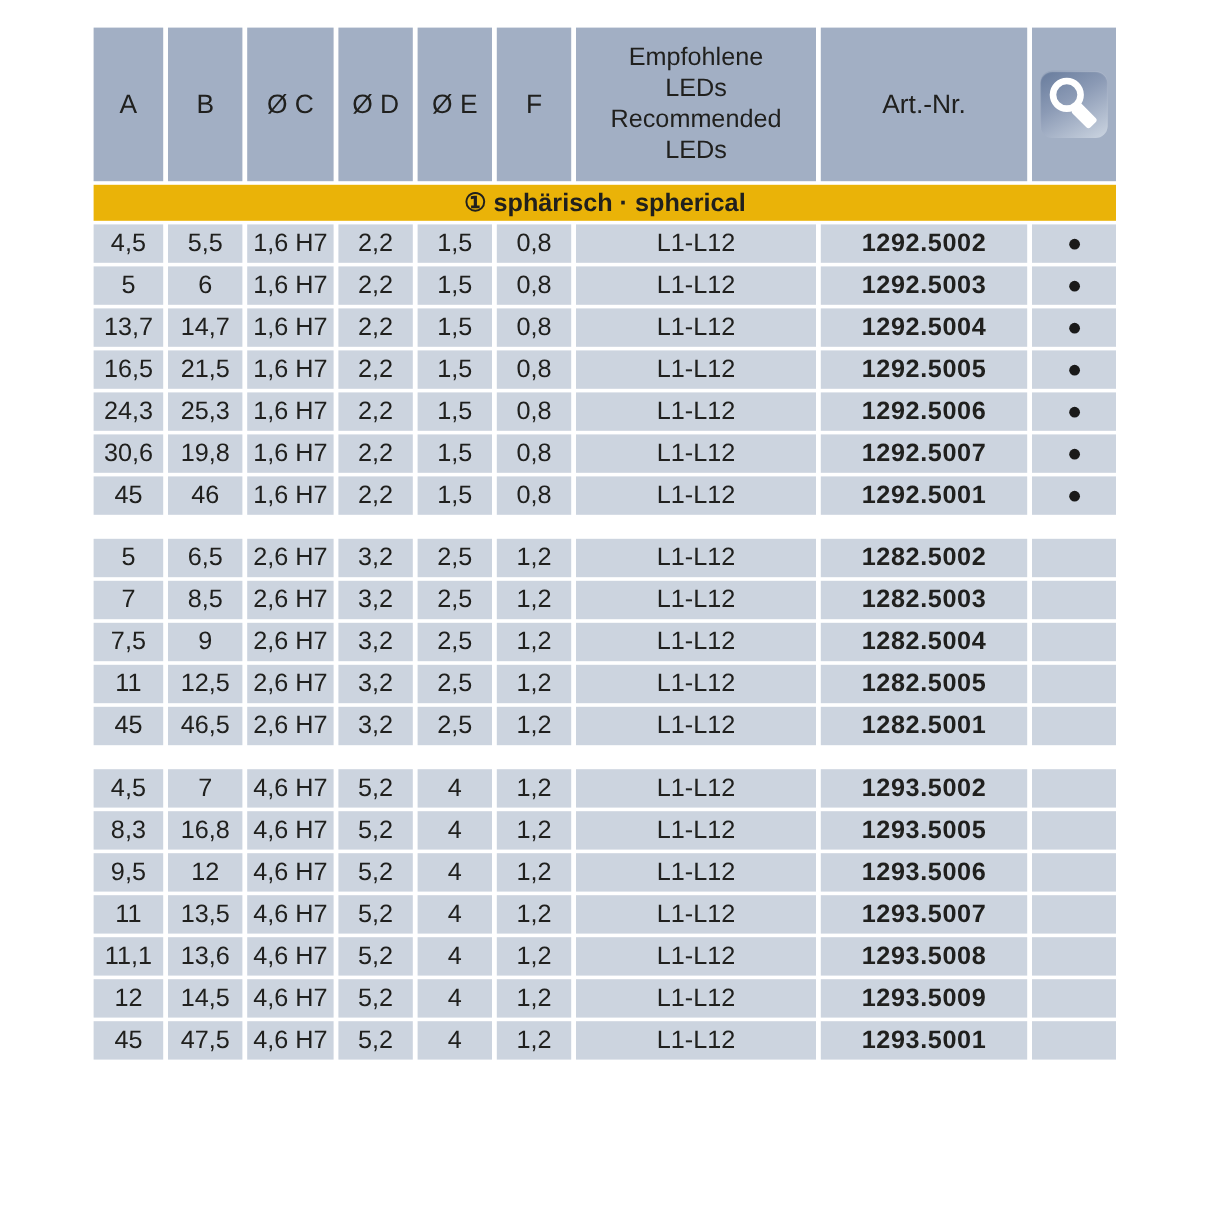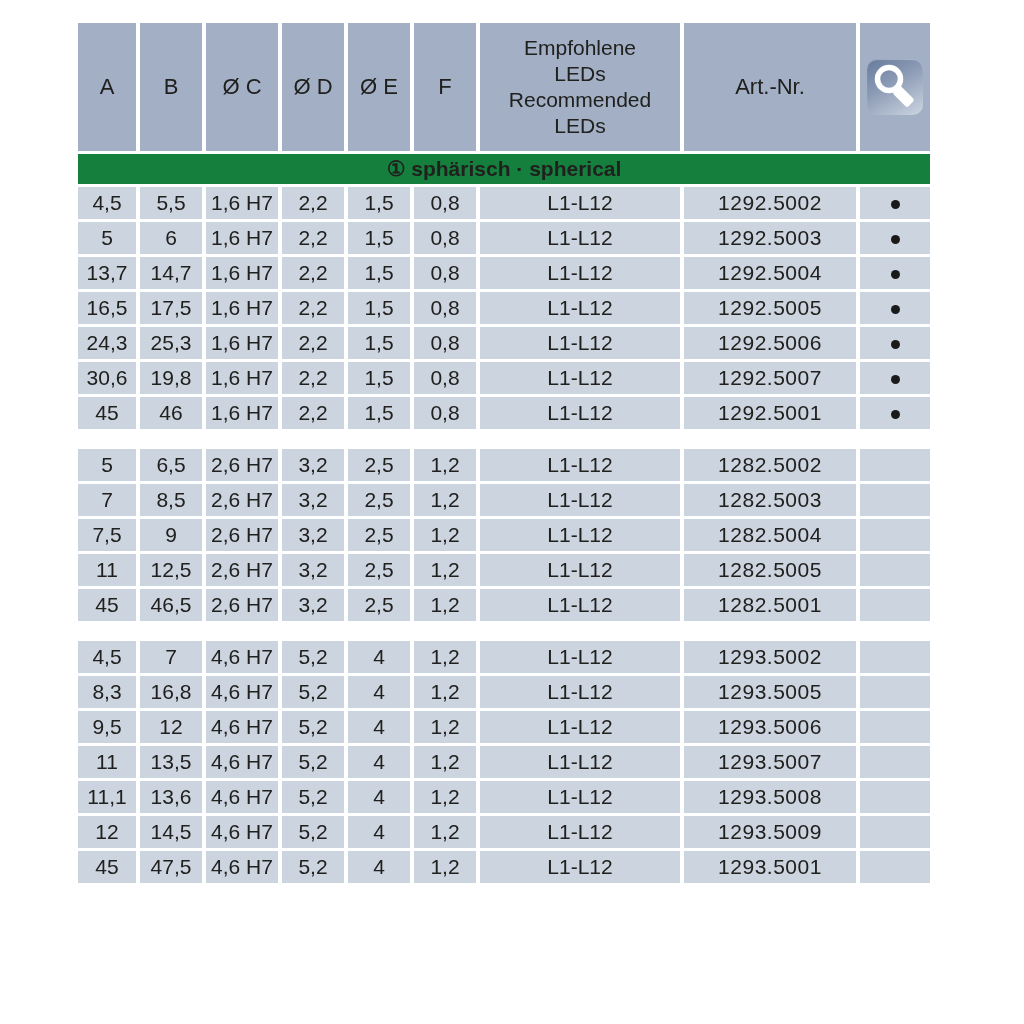--- a/index.html
+++ b/index.html
@@ -25,24 +25,24 @@
   th{
     background:#a2afc4;font-weight:normal;font-size:22px;
     height:128px;text-align:center;vertical-align:middle;padding:0;
   }
   th.leds-head{white-space:pre-line;font-size:21px;line-height:1.25;}
   td{
     background:#ccd4df;font-size:21px;text-align:center;vertical-align:middle;
     height:32px;padding:0;overflow:hidden;white-space:nowrap;
   }
   tr.subheader-row td{
-    background:#15803d;font-weight:bold;font-size:21px;height:30px;
+    background:#eab308;font-weight:bold;font-size:21px;height:30px;
   }
   tr.spacer-row td{background:transparent;height:14px;}
-  td.art-cell{font-weight:normal;letter-spacing:0.5px;}
+  td.art-cell{font-weight:bold;letter-spacing:0.5px;}
   .dot{
     display:inline-block;width:9px;height:9px;border-radius:50%;
     background:#1a1a1a;vertical-align:middle;
   }
   .zoom-btn{
     width:56px;height:56px;margin:0 auto;border-radius:10px;
     background:linear-gradient(150deg,#677b9c 0%,#8b9ab5 42%,#ccd5e1 100%);
     display:flex;align-items:center;justify-content:center;
     box-shadow:inset 0 1px 1px rgba(255,255,255,0.35);
   }
@@ -119,21 +119,21 @@
           <td>1,6 H7</td>
           <td>2,2</td>
           <td>1,5</td>
           <td>0,8</td>
           <td>L1-L12</td>
           <td class="art-cell">1292.5004</td>
           <td><span class="dot"></span></td>
         </tr>
         <tr>
           <td>16,5</td>
-          <td>17,5</td>
+          <td>21,5</td>
           <td>1,6 H7</td>
           <td>2,2</td>
           <td>1,5</td>
           <td>0,8</td>
           <td>L1-L12</td>
           <td class="art-cell">1292.5005</td>
           <td><span class="dot"></span></td>
         </tr>
         <tr>
           <td>24,3</td>

